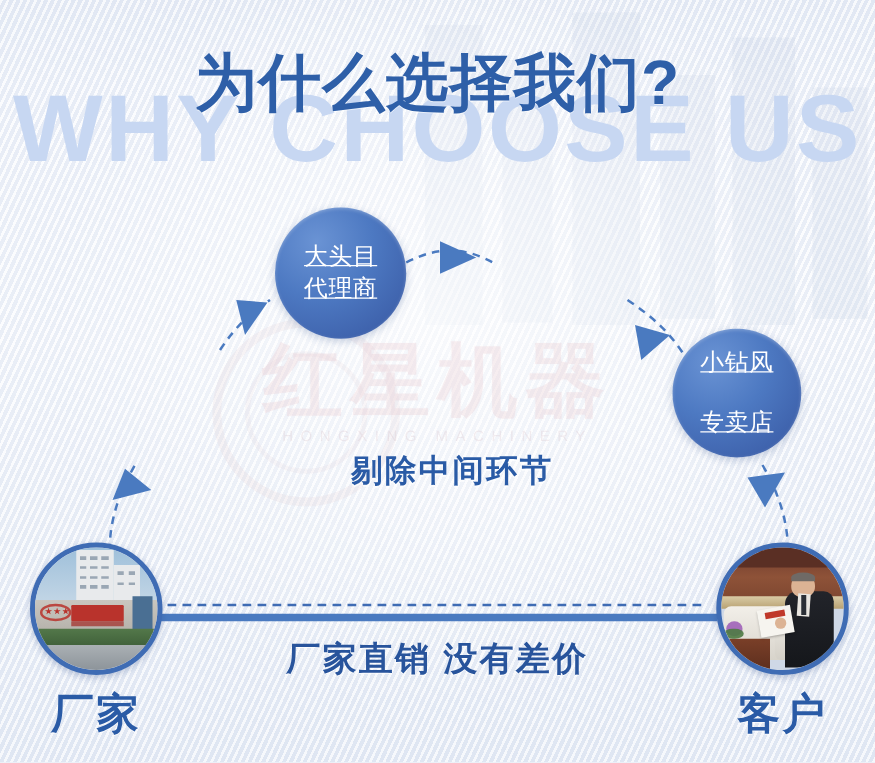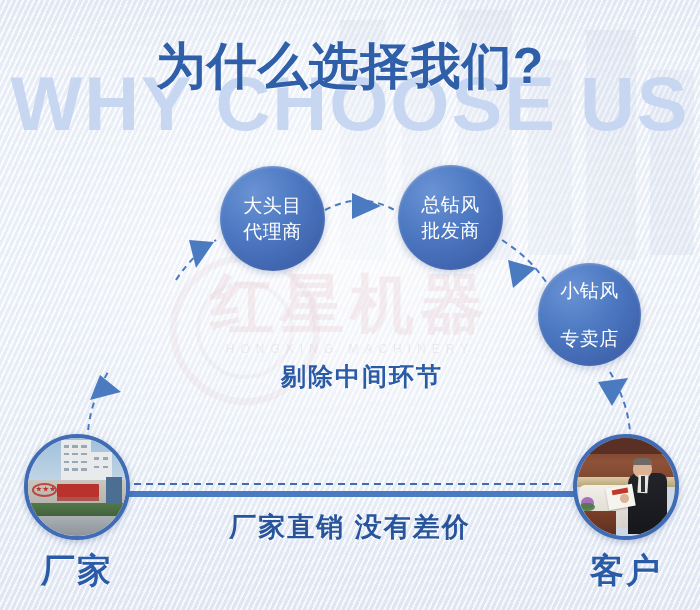--- a/index.html
+++ b/index.html
@@ -99,20 +99,21 @@
     border-radius:50%;
     background:radial-gradient(circle at 32% 26%,#6a93d4 0%,#4d79c2 42%,#3f63ad 78%,#3a5da6 100%);
     box-shadow:0 2px 7px rgba(40,70,130,.25), inset 0 1px 3px rgba(255,255,255,.28);
     color:#fff;
     display:flex; flex-direction:column;
     align-items:center; justify-content:center;
     text-align:center;
     font-size:19px; font-weight:500;
     line-height:1.32;
     letter-spacing:.5px;
+    text-decoration:underline;
   }
   .node .l2{ }
 
   #node-boos    { left:78px;  top:262px; width:103px; height:103px; }
   #node-agent   { left:220px; top:166px; width:105px; height:105px; }
   #node-whole   { left:398px; top:165px; width:105px; height:105px; }
   #node-store   { left:538px; top:263px; width:103px; height:103px;gap:22px; }
 
   
   #links{ position:absolute; left:0; top:0; width:700px; height:610px; }
@@ -271,24 +272,20 @@
     <line x1="134" y1="484" x2="566" y2="484" stroke="#3f6cb4" stroke-width="2" stroke-dasharray="7 5"></line>
     <line x1="126" y1="494" x2="574" y2="494" stroke="#4a7ac0" stroke-width="6"></line>
   </svg>
 
 
   <div class="node" id="node-agent">
     <div class="l1">大头目</div>
     <div class="l2">代理商</div>
   </div>
 
-  <div class="node" id="node-whole">
-    <div class="l1">总钻风</div>
-    <div class="l2">批发商</div>
-  </div>
 
   <div class="node" id="node-store">
     <div class="l1">小钻风</div>
     <div class="l2">专卖店</div>
   </div>
 
   <div id="mid-slogan">剔除中间环节</div>
   <div id="bottom-slogan">厂家直销 没有差价</div>
 
   <div class="photo-node" id="photo-factory">

